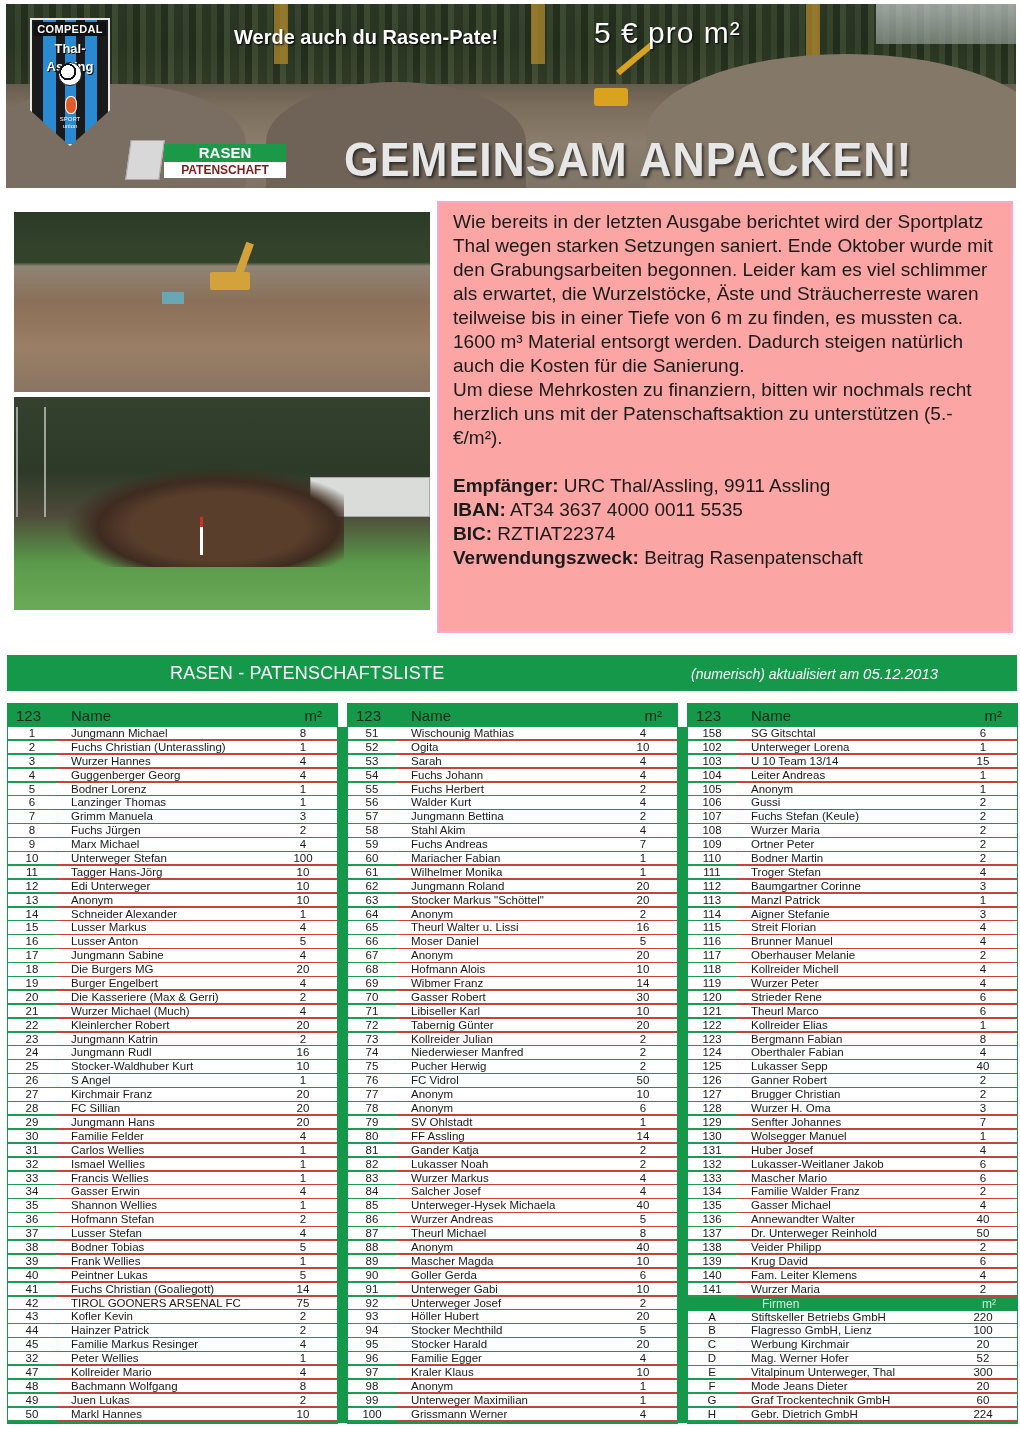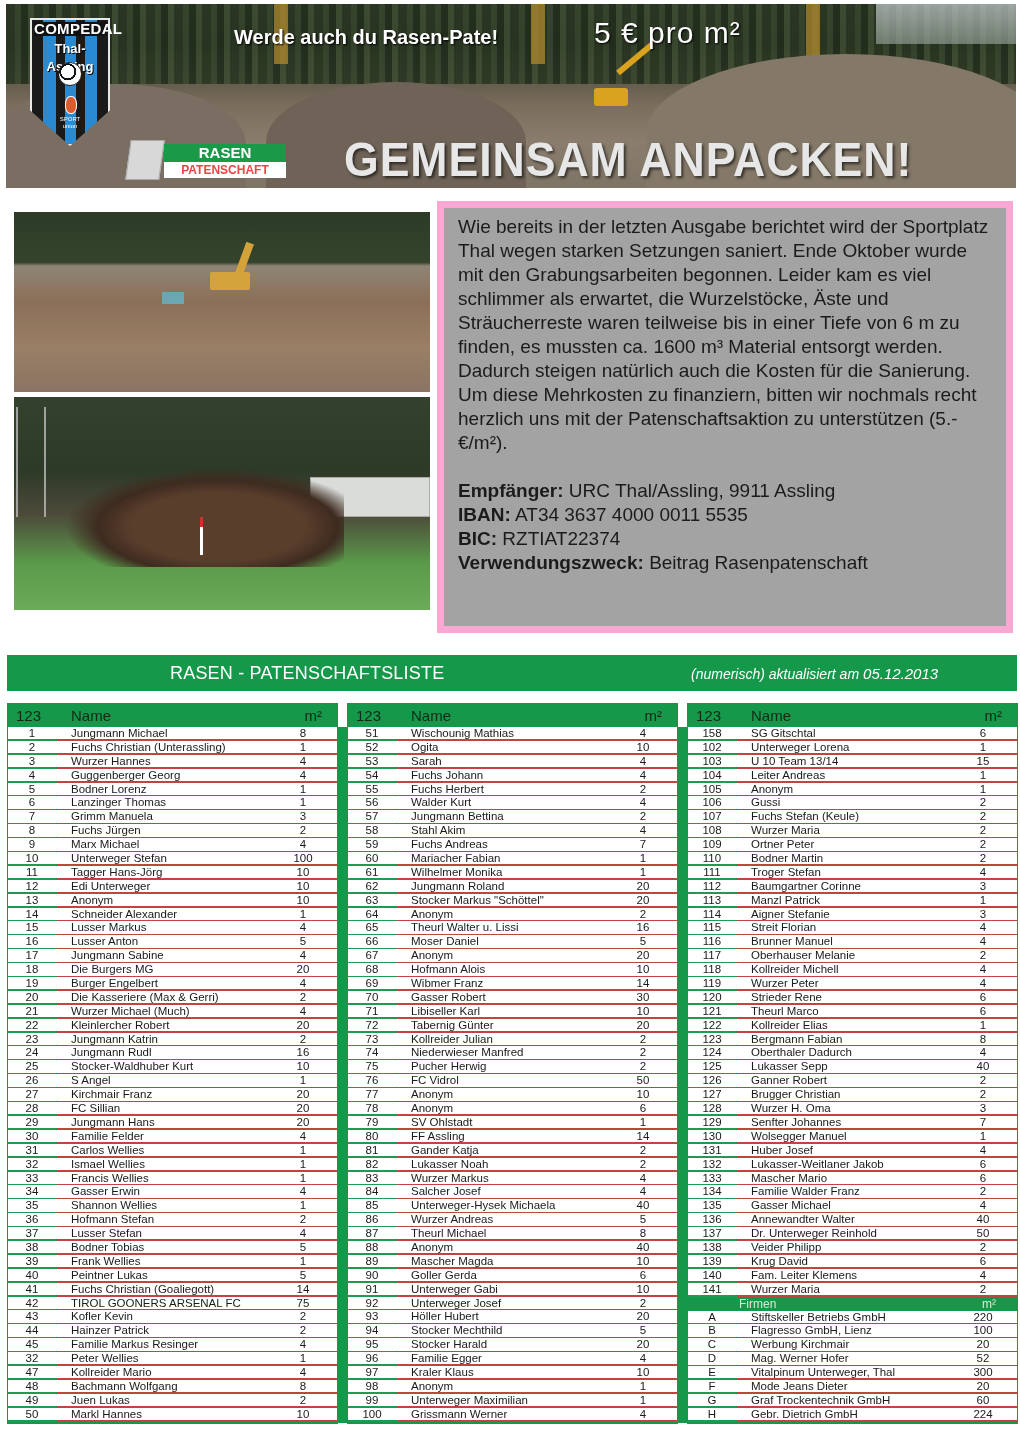--- a/index.html
+++ b/index.html
@@ -24,51 +24,51 @@
   }
   .banner .sky { position:absolute; right:0; top:0; width:140px; height:40px; background:linear-gradient(180deg,#c9cfd3,#8e9a8f); opacity:.7; }
   .excavator-body { position:absolute; left:588px; top:84px; width:34px; height:18px; background:#d9a21f; border-radius:3px; }
   .excavator-arm { position:absolute; left:612px; top:66px; width:44px; height:6px; background:#d9a21f; transform:rotate(-40deg); transform-origin:left center; }
   .crest {
     position: absolute; left: 24px; top: 14px; width: 80px; height: 128px;
     background: linear-gradient(90deg, #1a1a1a 0 14%, #2a8ad1 14% 32%, #1a1a1a 32% 44%, #2a8ad1 44% 58%, #1a1a1a 58% 70%, #2a8ad1 70% 86%, #1a1a1a 86% 100%);
     border: 2px solid #e8e8e8;
     clip-path: polygon(0 0, 100% 0, 100% 72%, 50% 100%, 0 72%);
   }
-  .crest-top { position:absolute; left:28px; top:18px; width:72px; height:14px; background:#111; color:#fff; font-size:15px; font-weight:bold; text-align:center; line-height:14px; letter-spacing:0.3px; }
+  .crest-top { position:absolute; left:28px; top:18px; width:72px; height:14px; background:#111; color:#fff; font-size:11px; font-weight:bold; text-align:center; line-height:14px; letter-spacing:0.3px; }
   .crest-mid { position:absolute; left:26px; top:36px; width:76px; height:18px; color:#fff; font-size:13px; font-weight:bold; text-align:center; line-height:18px; text-shadow: 1px 1px 0 #000; }
   .crest-ball { position:absolute; left:52px; top:58px; width:24px; height:24px; border-radius:50%; background:radial-gradient(circle at 40% 40%, #fff 0 35%, #111 36% 45%, #fff 46%); border:1px solid #222; }
   .crest-dot { position:absolute; left:59px; top:92px; width:12px; height:18px; border-radius:45%; background:#e2592a; border:1px solid #fff; }
   .crest-union { position:absolute; left:46px; top:112px; width:36px; color:#fff; font-size:6px; text-align:center; line-height:7px; }
   .slogan { position:absolute; left:228px; top:22px; color:#fff; font-weight:bold; font-size:20px; text-shadow: 1px 1px 2px #000; }
   .price { position:absolute; left:588px; top:12px; color:#fff; font-weight:normal; font-size:30px; text-shadow: 1px 1px 2px #000; letter-spacing:1px; }
   .rasen-badge { position:absolute; left:122px; top:136px; width:160px; height:42px; }
   .rasen-badge .paper { position:absolute; left:0; top:0; width:34px; height:40px; background:#d8d8d8; border:1px solid #aaa; transform: skewX(-8deg); }
   .rasen-badge .r1 { position:absolute; left:36px; top:4px; width:122px; height:18px; background:#1a9a48; color:#fff; font-weight:bold; font-size:15px; text-align:center; line-height:18px; }
-  .rasen-badge .r2 { position:absolute; left:36px; top:22px; width:122px; height:16px; background:#fff; color:#ef4444; font-weight:bold; font-size:12px; text-align:center; line-height:16px; }
+  .rasen-badge .r2 { position:absolute; left:36px; top:22px; width:122px; height:16px; background:#fff; color:#7f1d1d; font-weight:bold; font-size:12px; text-align:center; line-height:16px; }
   .headline { position:absolute; left:338px; top:128px; color:#e7e7e7; font-weight:bold; font-size:48px; letter-spacing:1px; text-shadow: 2px 2px 3px rgba(0,0,0,0.6); transform: scaleX(0.93); transform-origin:left; }
 
   
   .photo { position:absolute; left:14px; width:416px; overflow:hidden; }
   .photo1 { top:212px; height:180px;
     background: linear-gradient(180deg, #2c3b26 0%, #34442c 28%, #8f8475 30%, #8b6f58 50%, #9a7f66 75%, #8a7462 100%); }
   .photo2 { top:397px; height:213px;
     background: linear-gradient(180deg, #33412d 0%, #2d3a27 35%, #4d4a3a 55%, #5a9a4a 78%, #6aaa58 100%); }
   .photo1 .exc { position:absolute; left:196px; top:60px; width:40px; height:18px; background:#d4a23a; border-radius:2px; }
   .photo1 .exc-arm { position:absolute; left:226px; top:30px; width:8px; height:36px; background:#d4a23a; transform:rotate(20deg); }
   .photo1 .truck { position:absolute; left:148px; top:80px; width:22px; height:12px; background:#6aa7b2; }
   .photo2 .roots { position:absolute; left:50px; top:70px; width:280px; height:100px; background:radial-gradient(ellipse at 55% 60%, #5a3e2c 0 40%, #3e2b20 55%, transparent 70%); }
   .photo2 .container { position:absolute; left:296px; top:80px; width:120px; height:40px; background:#d9dcd9; border:1px solid #aaa; }
   .photo2 .pylon { position:absolute; left:2px; top:10px; width:30px; height:110px; border-left:2px solid #bbb; border-right:2px solid #bbb; opacity:.8; }
   .photo2 .stake { position:absolute; left:186px; top:120px; width:3px; height:38px; background:#fff; border-top:10px solid #d0302a; }
 
   
   .article {
     position:absolute; left:437px; top:201px; width:576px; height:432px;
-    border:7px solid #f9a8d4; background:#a3a3a3; padding:7px 14px 0 14px;
+    border:2px solid #f9a8d4; background:#fca5a5; padding:7px 14px 0 14px;
     font-size:19px; line-height:24px; color:#1b1b1b;
   }
   .article .para { white-space: normal; }
   .article .bank { margin-top:24px; }
   .article .bank-line { display:block; }
   .article b { font-weight:bold; }
 
   
   .list-title-bar {
     position:absolute; left:7px; top:655px; width:1010px; height:36px;
@@ -97,21 +97,21 @@
     background: linear-gradient(90deg, #1f9a52 0 15%, #c0453e 15% 100%);
   }
   .row .c-num { position:absolute; left:0; width:48px; text-align:center; }
   .row .c-name { position:absolute; left:63px; white-space:nowrap; }
   .row .c-m2 { position:absolute; right:14px; width:40px; text-align:center; }
   .sep-bar { position:absolute; top:727px; width:9px; height:696px; background:#16984a; }
   .sep1 { left:338px; }
   .sep2 { left:678px; }
   .tbl .firms-head { height:14px; background:#16984a; color:#cfeed8; font-size:12px; position:relative; }
   .tbl .firms-head span { position:absolute; top:0px; }
-  .tbl .firms-head .f-label { left:52px;text-align:right; }
+  .tbl .firms-head .f-label { left:75px;text-align:right; }
   .tbl .firms-head .f-m2 { right:22px; }
   .tbl .bottom-line { height:2px; background:#16984a; }
 </style>
 </head>
 <body>
 
 <div class="banner">
   <div class="trees"></div>
   <div class="autumn" style="left:268px"></div>
   <div class="autumn" style="left:525px"></div>
@@ -811,21 +811,21 @@
         <span class="c-name">Kollreider Elias</span>
         <span class="c-m2">1</span>
       </div>
       <div class="row">
         <span class="c-num">123</span>
         <span class="c-name">Bergmann Fabian</span>
         <span class="c-m2">8</span>
       </div>
       <div class="row">
         <span class="c-num">124</span>
-        <span class="c-name">Oberthaler Dadurch</span>
+        <span class="c-name">Oberthaler Fabian</span>
         <span class="c-m2">4</span>
       </div>
       <div class="row">
         <span class="c-num">125</span>
         <span class="c-name">Lukasser Sepp</span>
         <span class="c-m2">40</span>
       </div>
       <div class="row">
         <span class="c-num">126</span>
         <span class="c-name">Ganner Robert</span>

